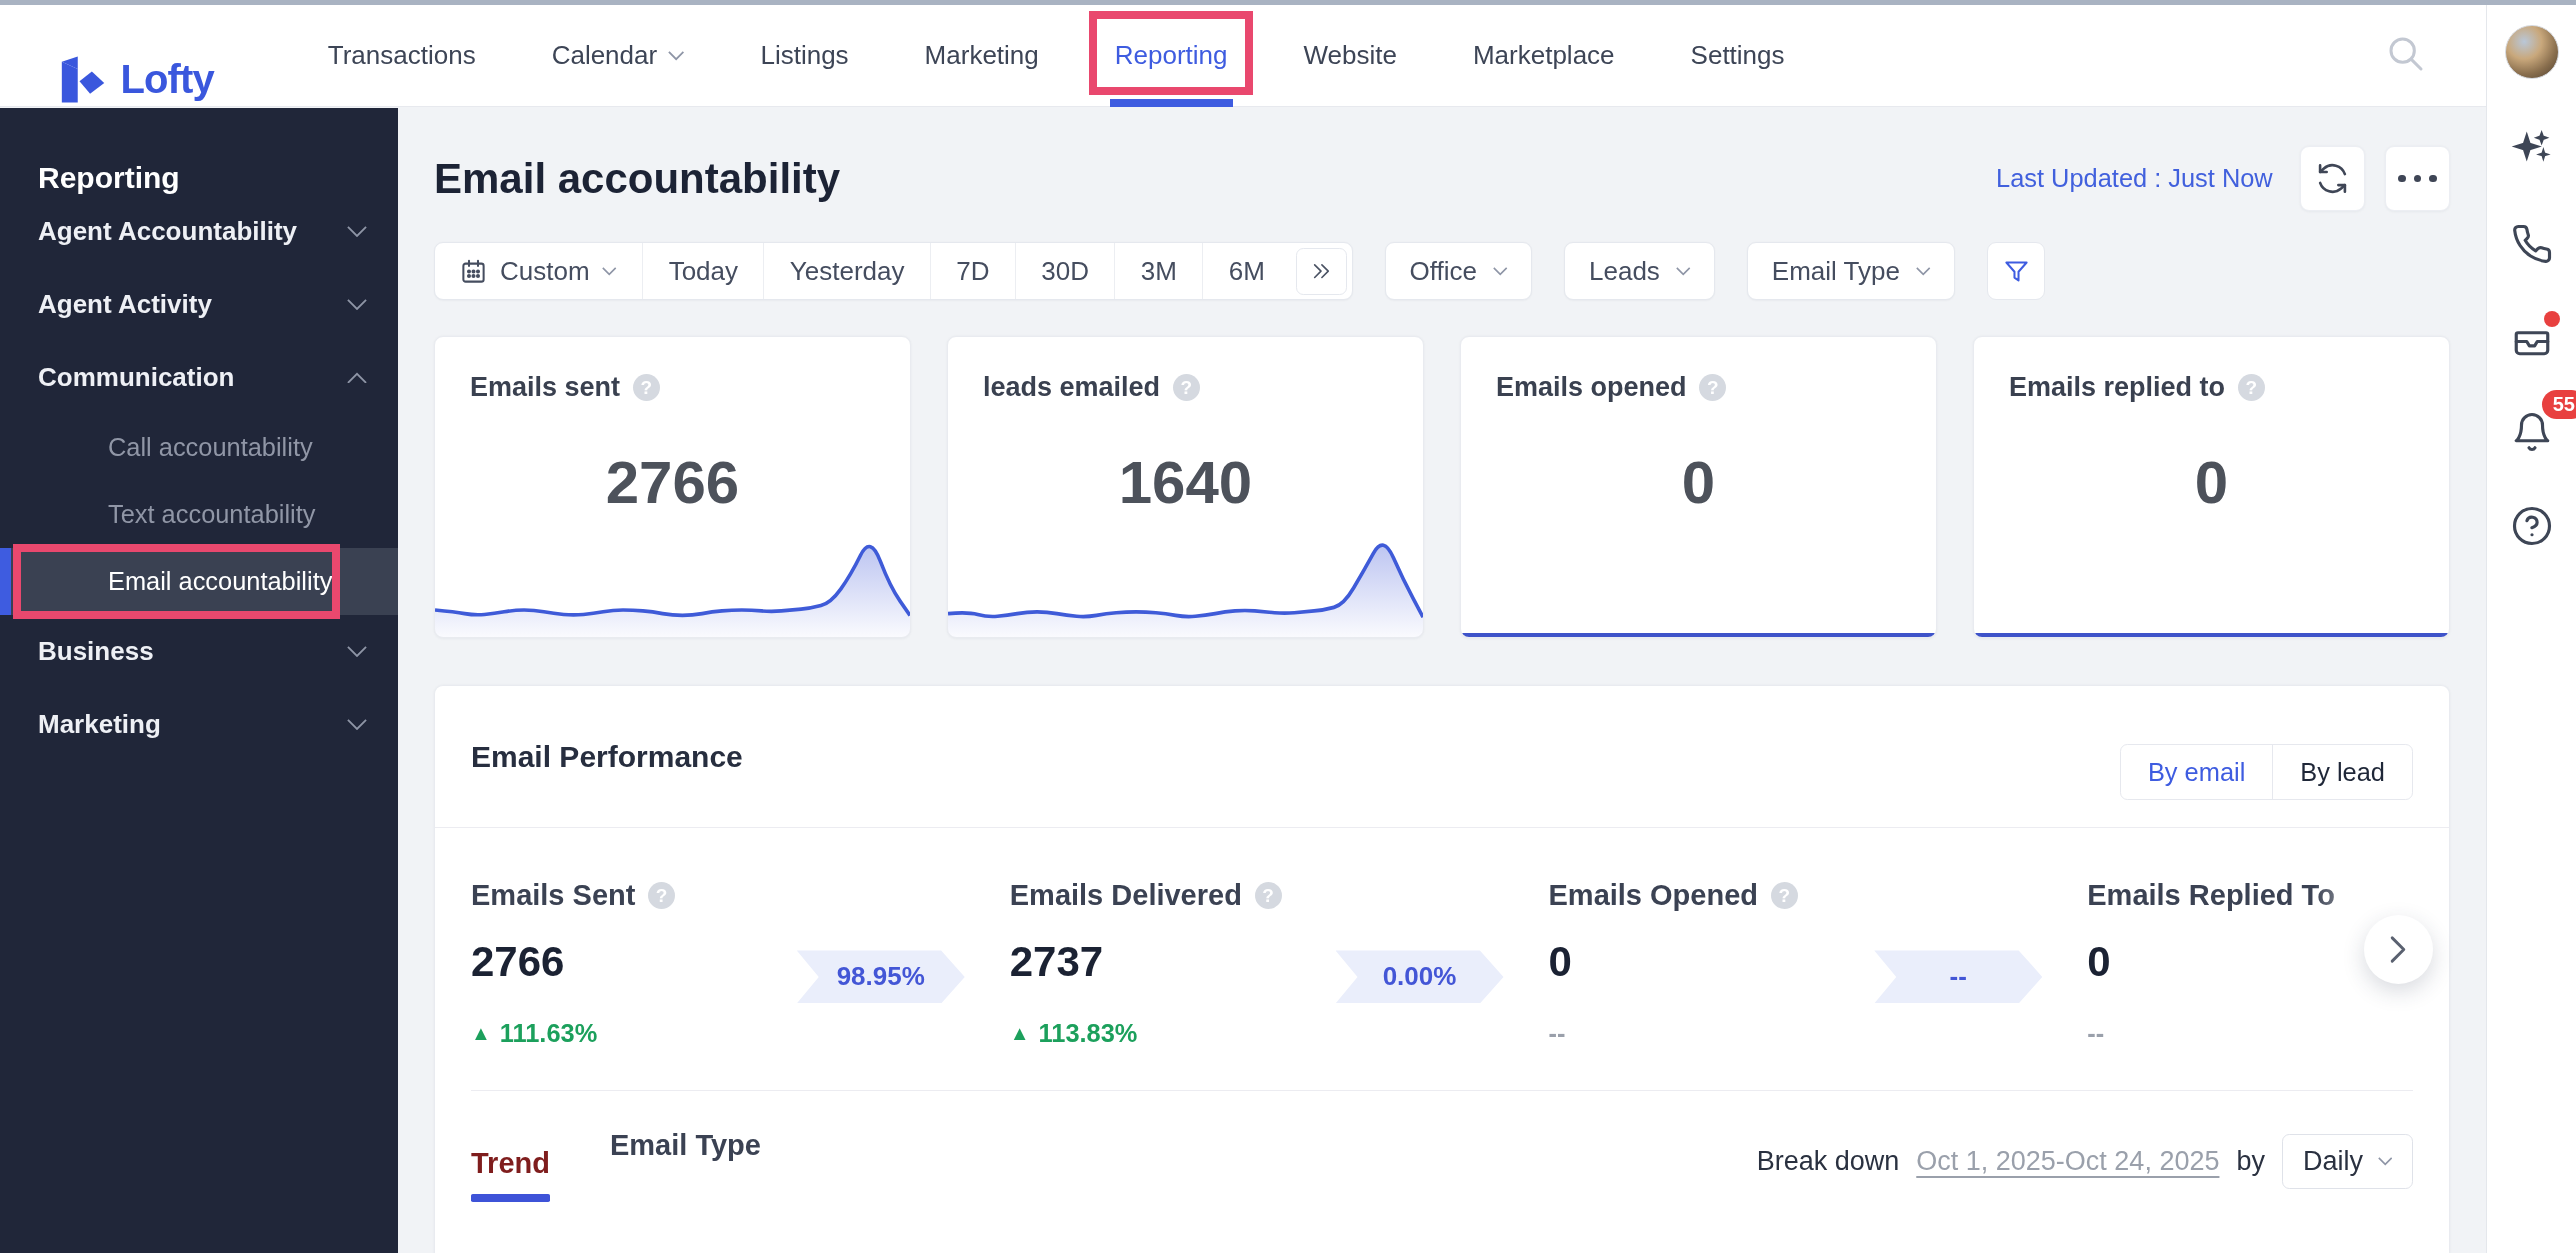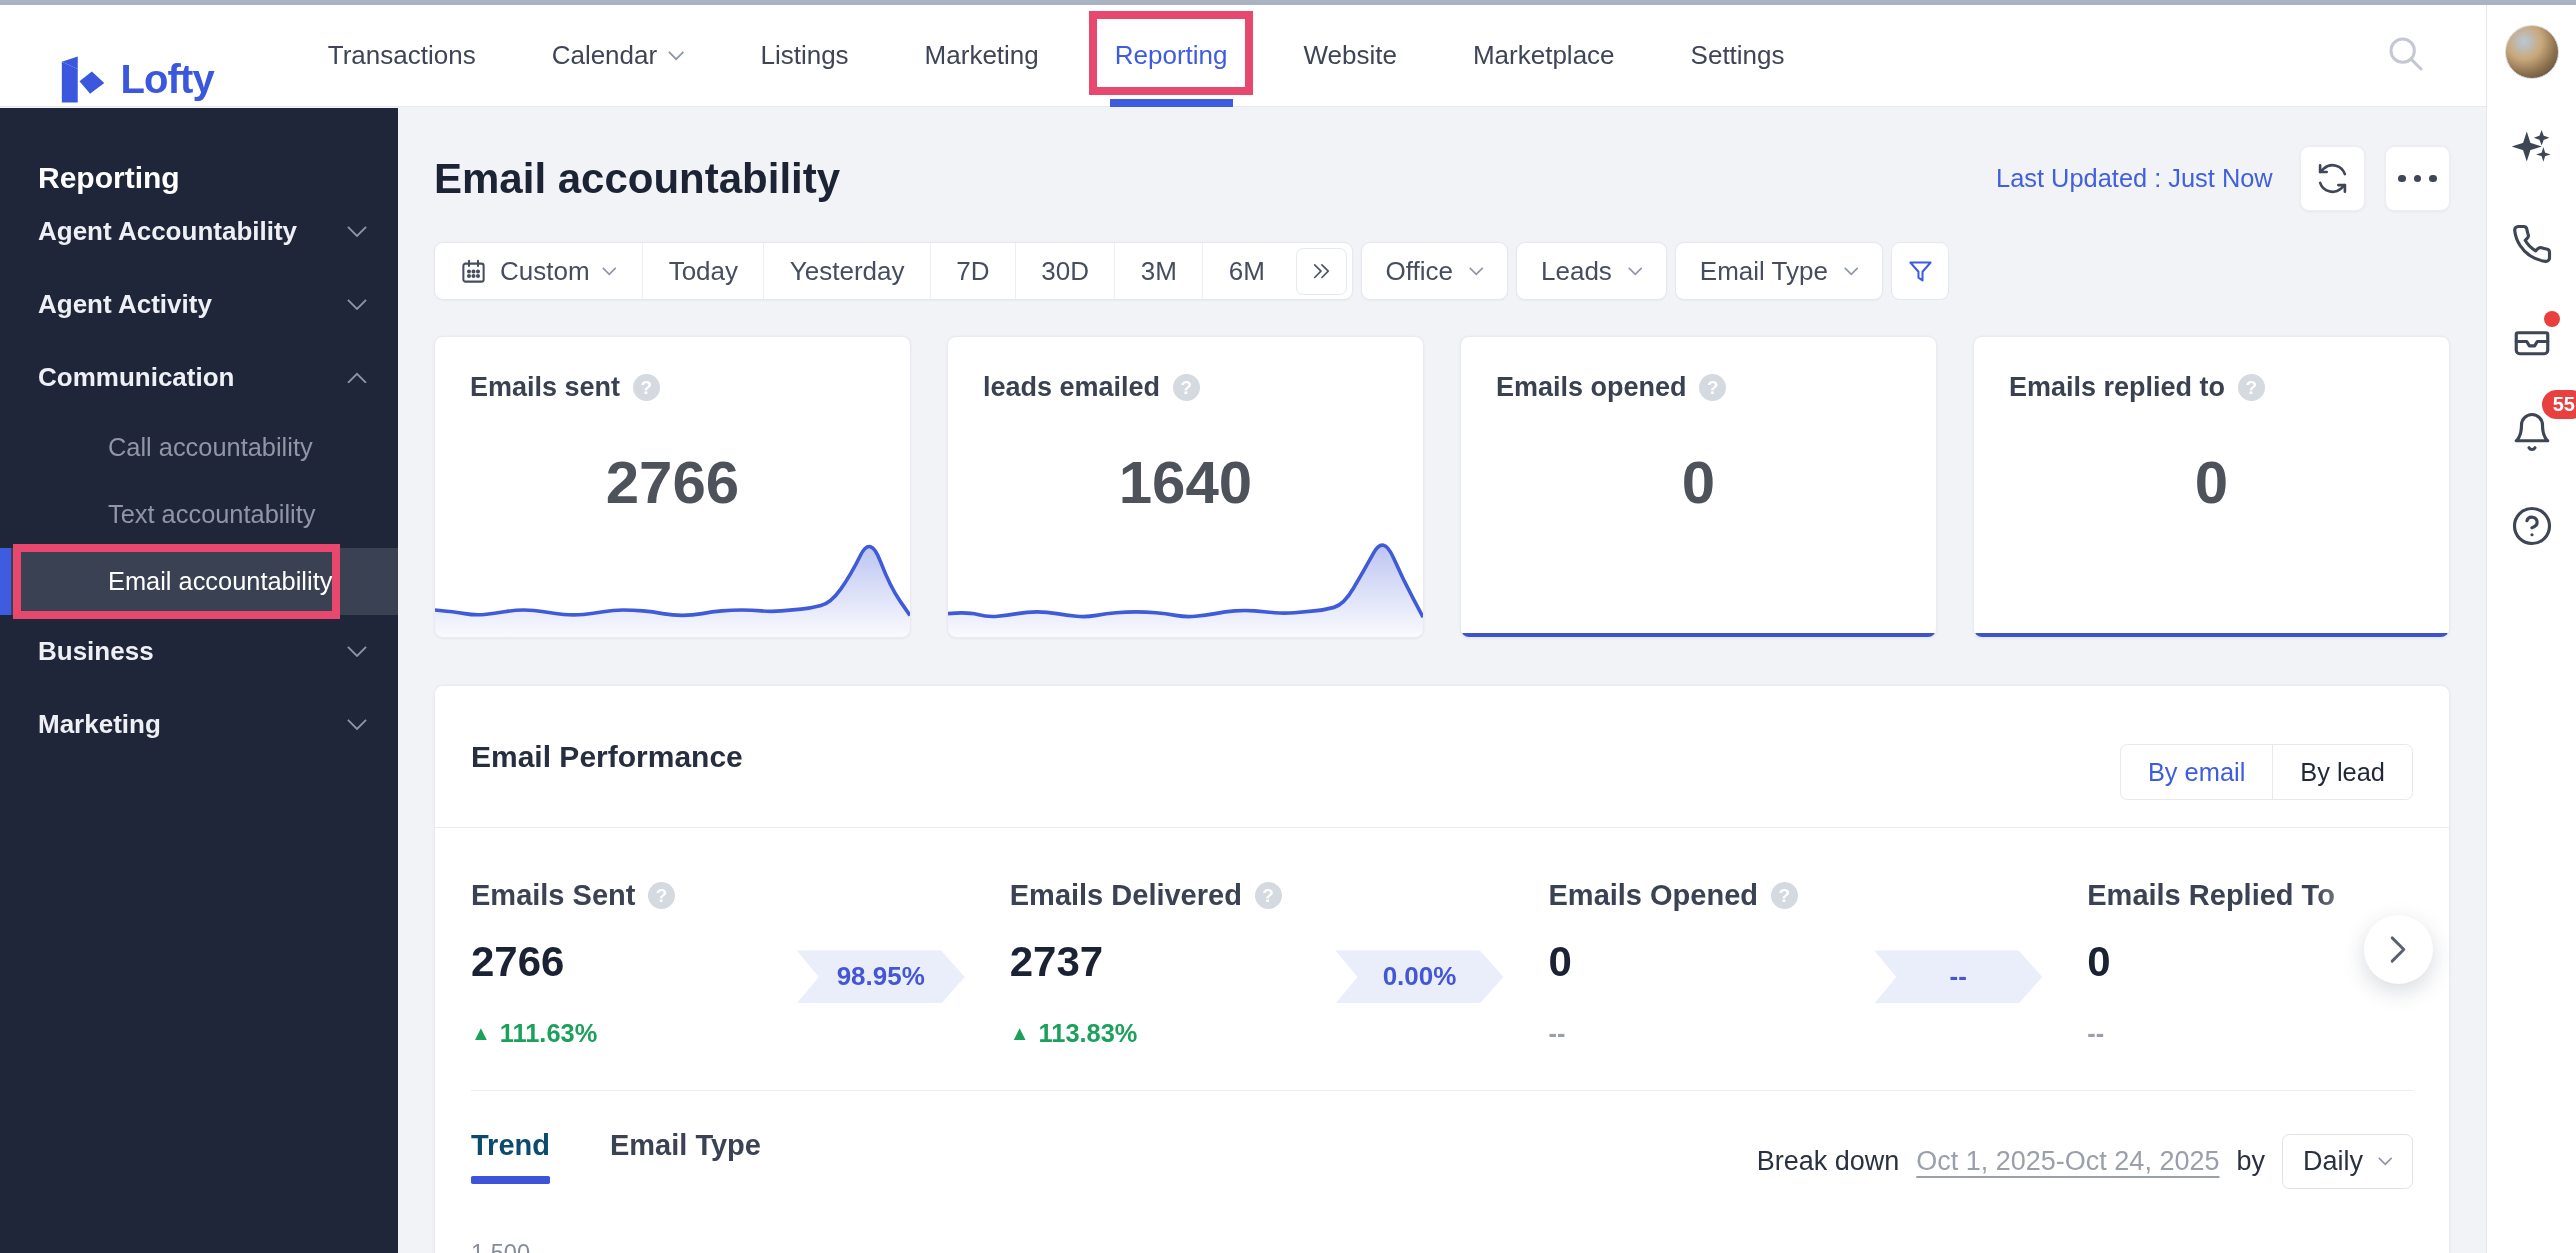--- a/index.html
+++ b/index.html
@@ -46,21 +46,21 @@
         padding:0 36px;overflow:hidden;}
   .page-header{display:flex;align-items:center;margin-top:38px;}
   .page-title{font-size:42px;font-weight:bold;color:#1c2335;}
   .header-right{margin-left:auto;display:flex;align-items:center;gap:20px;}
   .last-updated{font-size:25.4px;color:#4160dd;margin-right:7.3px;}
   .icon-btn{width:65px;height:65px;background:#fff;border:0.9px solid #eceef3;border-radius:9px;
             display:flex;align-items:center;justify-content:center;box-shadow:0 0.9px 2.7px rgba(25,35,60,.05);cursor:pointer;}
   .dots{display:flex;gap:8.2px;}
   .dots i{width:7.3px;height:7.3px;border-radius:50%;background:#3f4656;}
   
-  .filter-row{display:flex;align-items:center;margin-top:31px;gap:8px;text-align:center;}
+  .filter-row{display:flex;align-items:center;margin-top:31px;gap:32px;text-align:center;}
   .seg{display:flex;align-items:center;background:#fff;border:0.9px solid #e5e8ee;border-radius:9px;height:58px;
        box-shadow:0 0.9px 1.8px rgba(25,35,60,.04);}
   .seg-item{display:flex;align-items:center;gap:12.7px;height:100%;padding:0 25.4px;font-size:26px;color:#454d5f;cursor:pointer;}
   .seg-item + .seg-item{border-left:0.9px solid #eceef2;}
   .seg-more{margin:0 5.4px;width:51px;height:47px;border:0.9px solid #e5e8ee;border-radius:7.3px;
             display:flex;align-items:center;justify-content:center;cursor:pointer;}
   .dd{display:flex;align-items:center;gap:16.3px;background:#fff;border:0.9px solid #e5e8ee;border-radius:9px;
       height:58px;padding:0 23.6px;font-size:26px;color:#454d5f;cursor:pointer;box-shadow:0 0.9px 1.8px rgba(25,35,60,.04);}
   .funnel-btn{width:58px;height:58px;background:#fff;border:0.9px solid #e5e8ee;border-radius:9px;
               display:flex;align-items:center;justify-content:center;cursor:pointer;}
@@ -94,21 +94,21 @@
   .metric-change.na{color:#9aa0ab;}
   .up-tri{font-size:20px;color:#1ca05c;}
   .rate-badge{flex:0 0 168px;height:53px;margin-top:71px;margin-right:45px;background:#eaeefb;
               display:flex;align-items:center;justify-content:center;font-size:26px;font-weight:bold;color:#4356d6;
               clip-path:polygon(0 0,calc(100% - 23.6px) 0,100% 50%,calc(100% - 23.6px) 100%,0 100%,22px 50%);}
   .next-btn{position:absolute;right:16.3px;top:87px;width:69px;height:69px;border-radius:50%;background:#fff;
             box-shadow:0 7.3px 22px rgba(40,50,80,.18);display:flex;align-items:center;justify-content:center;cursor:pointer;}
   .divider2{margin:42px 36px 0;border-top:0.9px solid #ececf1;}
   .trend-row{display:flex;align-items:flex-start;padding:38px 36px 0;}
   .tab{position:relative;margin-right:60px;padding-bottom:22px;font-size:29px;font-weight:bold;color:#3b4253;cursor:pointer;}
-  .tab.active{color:#0c4a6e;}
+  .tab.active{color:#7f1d1d;margin-top:18px;}
   .tab-underline{position:absolute;left:0;bottom:0;height:8.2px;width:100%;background:#3e53d8;border-radius:1.8px;}
   .breakdown{margin-left:auto;display:flex;align-items:center;gap:17px;font-size:27px;color:#2a3140;margin-top:5.4px;}
   .bd-link{color:#9aa0ab;text-decoration:underline;text-underline-offset:6.4px;cursor:pointer;}
   .dd-daily{display:flex;align-items:center;gap:14.5px;border:0.9px solid #dfe2e9;border-radius:7.3px;background:#fff;
             padding:11px 20px;font-size:27px;color:#2a3140;cursor:pointer;}
   .chart-stub{display:flex;align-items:flex-start;padding:49px 36px 0;}
   .y-tick{width:67px;font-size:23.6px;color:#868c97;padding-top:1.8px;}
   .plot-band{flex:1;height:118px;background:#fafbfd;margin-left:23.6px;margin-top:14.5px;}
 </style>
 </head>

